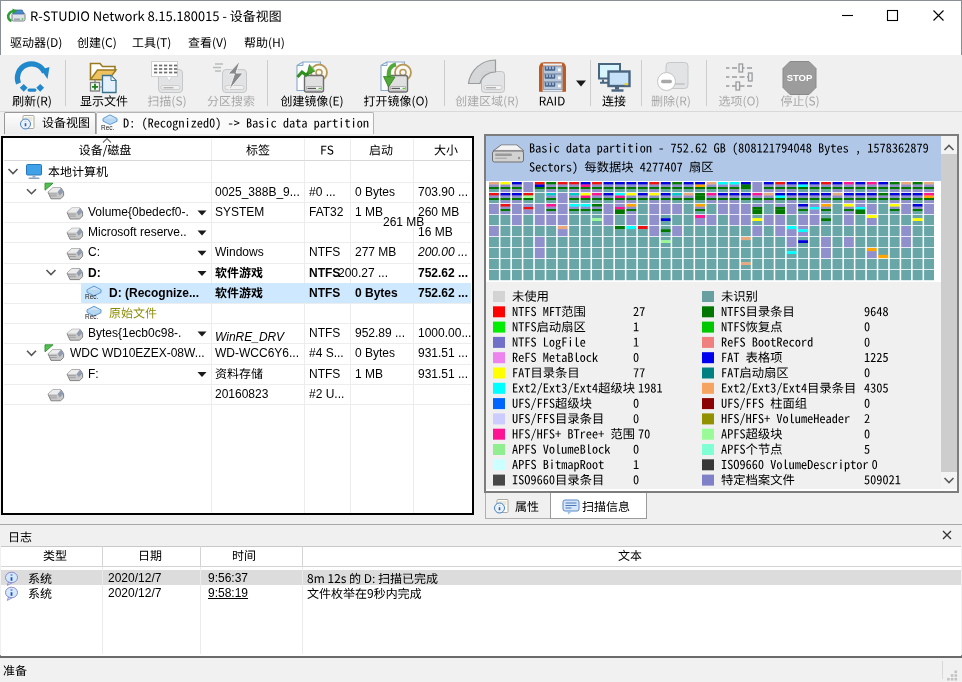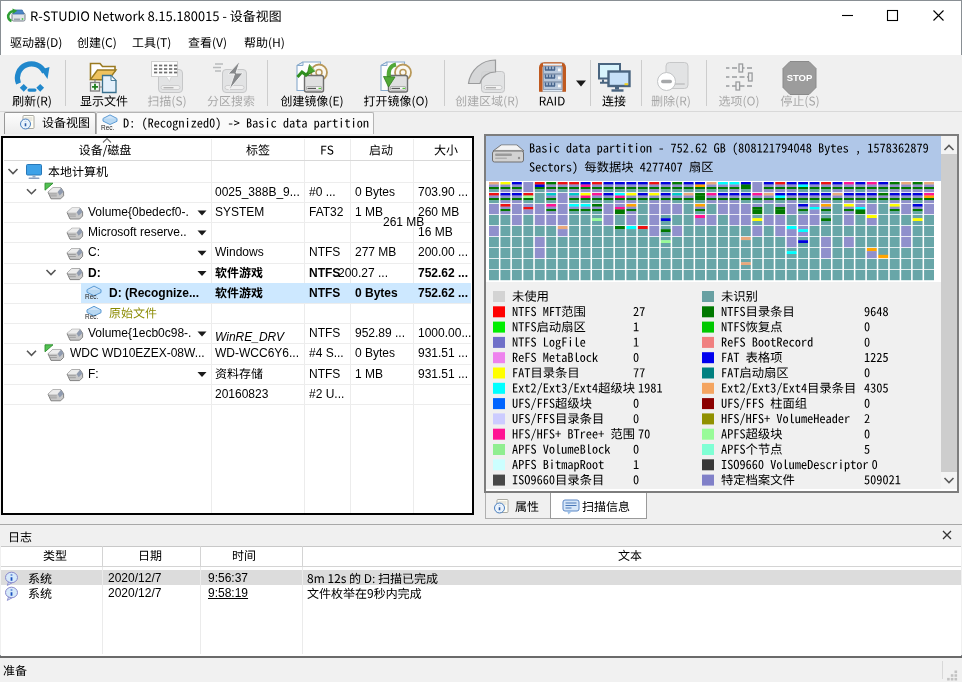--- a/index.html
+++ b/index.html
@@ -39,37 +39,37 @@
     <div class="a" style="left:4px;top:343.3px;width:467px;height:1px;background:#ededed"></div>
     <div class="a" style="left:4px;top:363.5px;width:467px;height:1px;background:#ededed"></div>
     <div class="a" style="left:4px;top:383.7px;width:467px;height:1px;background:#ededed"></div>
     <div class="a" style="left:4px;top:403.9px;width:467px;height:1px;background:#ededed"></div>
     <div class="a" style="left:81px;top:282.9px;width:390px;height:20px;background:#cde8ff"></div>
     <div class="a" style="left:88px;top:201.9px;height:20px;line-height:20px;white-space:pre;">Volume{0bedecf0-.</div>
     <div class="a" style="left:88px;top:222.1px;height:20px;line-height:20px;white-space:pre;">Microsoft reserve..</div>
     <div class="a" style="left:88px;top:242.3px;height:20px;line-height:20px;white-space:pre;">C:</div>
     <div class="a" style="left:88px;top:262.5px;height:20px;line-height:20px;white-space:pre;font-weight:bold">D:</div>
     <div class="a" style="left:109px;top:282.7px;height:20px;line-height:20px;white-space:pre;font-weight:bold">D: (Recognize...</div>
-    <div class="a" style="left:88px;top:323.1px;height:20px;line-height:20px;white-space:pre;">Volume{1ecb0c98-.</div>
+    <div class="a" style="left:88px;top:323.1px;height:20px;line-height:20px;white-space:pre;">Bytes{1ecb0c98-.</div>
     <div class="a" style="left:70px;top:343.3px;height:14px;line-height:20px;white-space:pre;">WDC WD10EZEX-08W...</div>
     <div class="a" style="left:88px;top:363.5px;height:20px;line-height:20px;white-space:pre;">F:</div>
     <div class="a" style="left:215px;top:181.7px;height:20px;line-height:20px;white-space:pre;">0025_388B_9...</div>
     <div class="a" style="left:309px;top:181.7px;height:20px;line-height:20px;white-space:pre;">#0 ...</div>
     <div class="a" style="left:355px;top:181.7px;height:20px;line-height:20px;white-space:pre;">0 Bytes</div>
     <div class="a" style="left:418px;top:181.7px;height:20px;line-height:20px;white-space:pre;">703.90 ...</div>
     <div class="a" style="left:215px;top:201.9px;height:20px;line-height:20px;white-space:pre;">SYSTEM</div>
     <div class="a" style="left:309px;top:201.9px;height:20px;line-height:20px;white-space:pre;">FAT32</div>
     <div class="a" style="left:355px;top:201.9px;height:20px;line-height:20px;white-space:pre;">1 MB</div>
     <div class="a" style="left:418px;top:201.9px;height:20px;line-height:20px;white-space:pre;">260 MB</div>
     <div class="a" style="left:355px;top:212px;height:20px;line-height:20px;white-space:pre;margin-left:28px;">261 MB</div>
     <div class="a" style="left:418px;top:222.1px;height:20px;line-height:20px;white-space:pre;">16 MB</div>
     <div class="a" style="left:215px;top:242.3px;height:20px;line-height:20px;white-space:pre;">Windows</div>
     <div class="a" style="left:309px;top:242.3px;height:20px;line-height:20px;white-space:pre;">NTFS</div>
     <div class="a" style="left:355px;top:242.3px;height:36px;line-height:20px;white-space:pre;">277 MB</div>
-    <div class="a" style="left:418px;top:242.3px;height:26px;line-height:20px;white-space:pre;">200.00 ...</div>
+    <div class="a" style="left:418px;top:242.3px;height:26px;line-height:20px;white-space:pre;font-style:italic;">200.00 ...</div>
     <div class="a" style="left:309px;top:262.5px;height:20px;line-height:20px;white-space:pre;font-weight:bold">NTFS</div>
     <div class="a" style="left:338px;top:262.5px;height:20px;line-height:20px;white-space:pre;font-weight:normal">200.27 ...</div>
     <div class="a" style="left:418px;top:262.5px;height:20px;line-height:20px;white-space:pre;font-weight:bold">752.62 ...</div>
     <div class="a" style="left:309px;top:282.7px;height:20px;line-height:20px;white-space:pre;font-weight:bold">NTFS</div>
     <div class="a" style="left:355px;top:282.7px;height:20px;line-height:20px;white-space:pre;font-weight:bold">0 Bytes</div>
     <div class="a" style="left:418px;top:282.7px;height:20px;line-height:20px;white-space:pre;font-weight:bold">752.62 ...</div>
     <div class="a" style="left:215px;top:327px;height:20px;line-height:20px;white-space:pre;font-style:italic;">WinRE_DRV</div>
     <div class="a" style="left:309px;top:323.1px;height:20px;line-height:20px;white-space:pre;">NTFS</div>
     <div class="a" style="left:355px;top:323.1px;height:20px;line-height:20px;white-space:pre;">952.89 ...</div>
     <div class="a" style="left:418px;top:323.1px;height:20px;line-height:20px;white-space:pre;">1000.00...</div>

